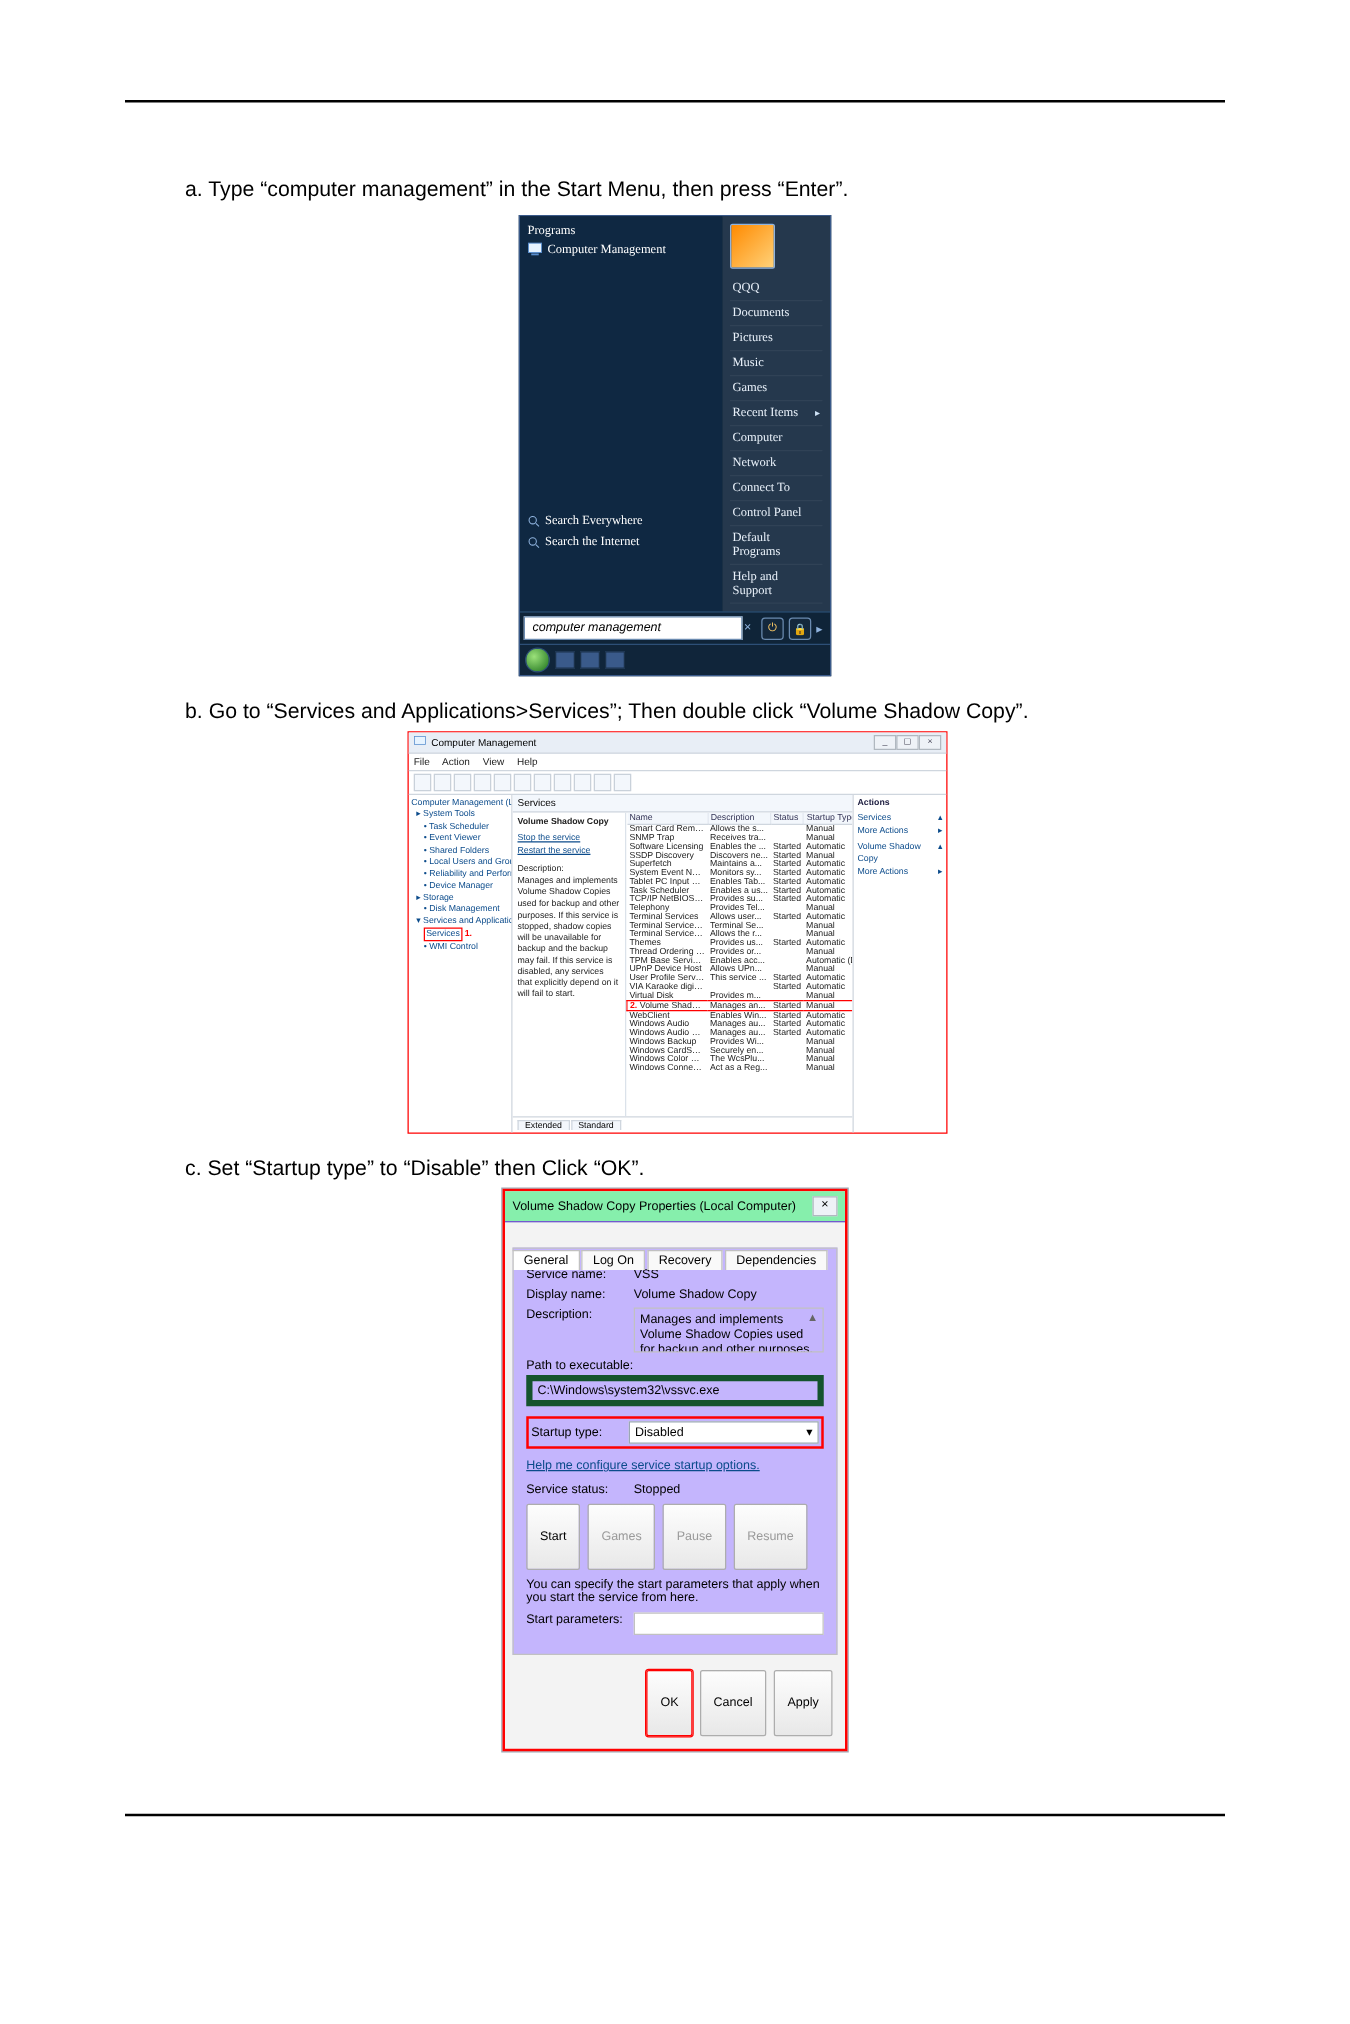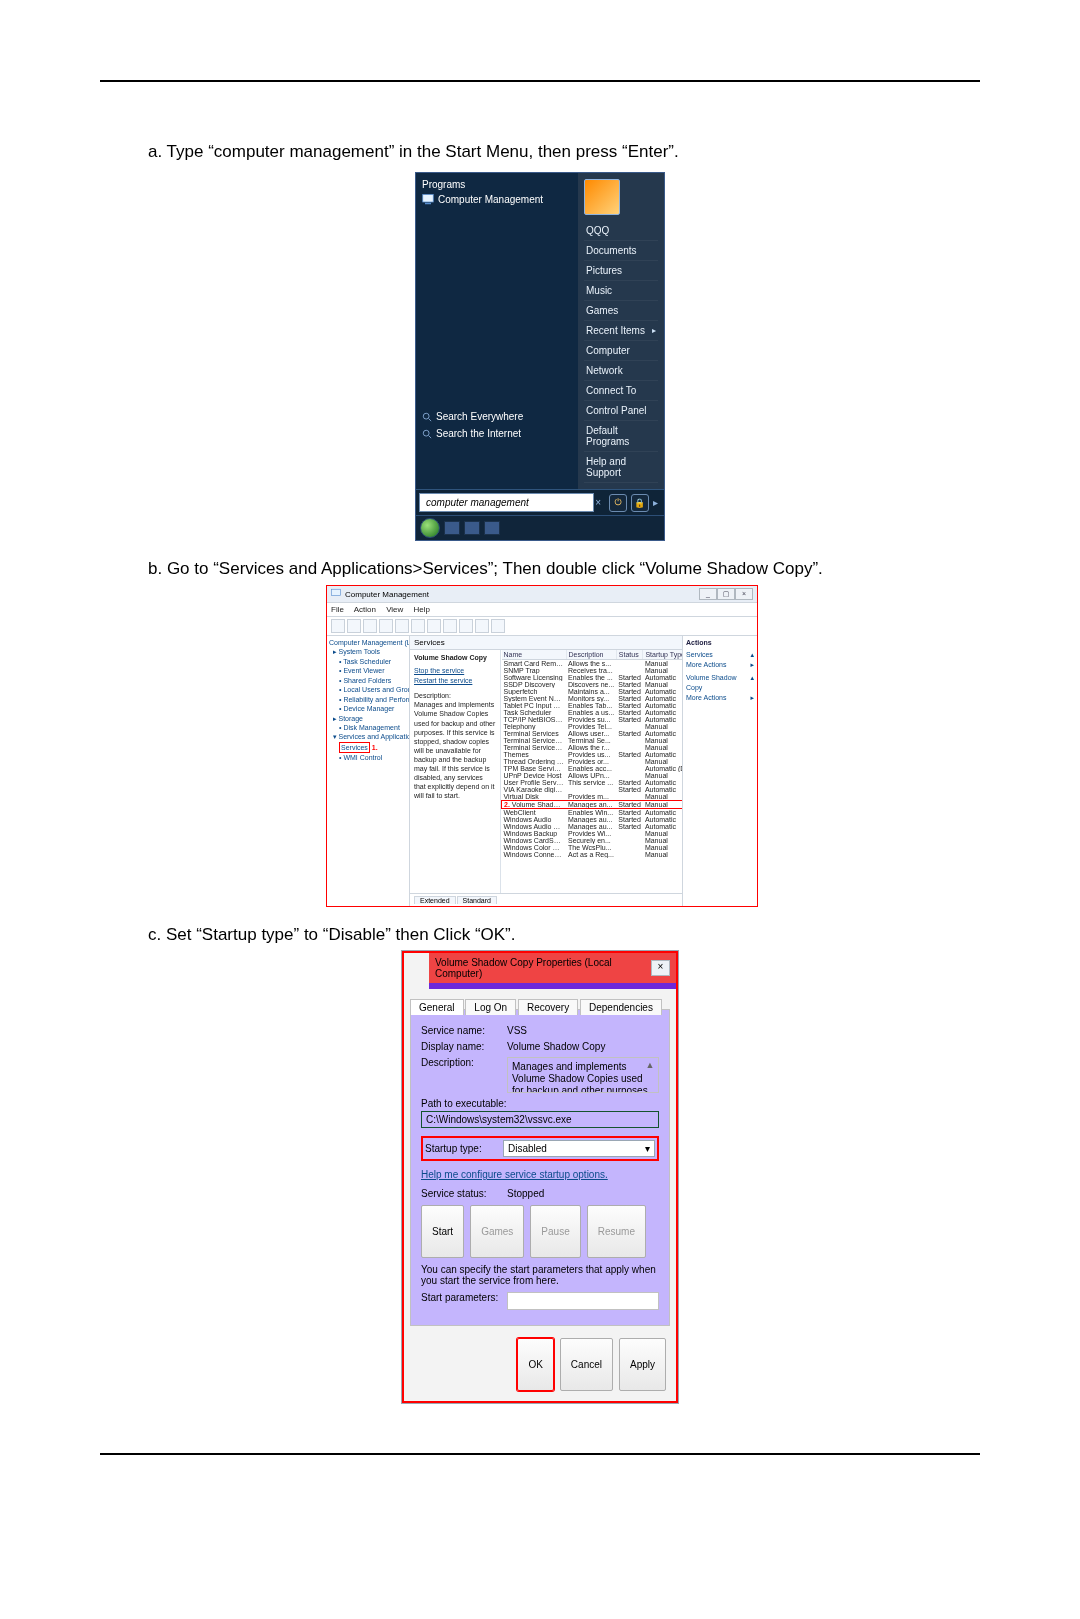--- a/index.html
+++ b/index.html
@@ -57,20 +57,21 @@
     border: 1px solid #3a5a8a;
     box-shadow: inset 0 0 2px #1a2e4c;
     vertical-align: top;
     font-size: 10px;
     color: #fff;
     text-align: left;
     background: #0f2438;
   }
   .sm-top {
     display: flex;
+    font-family: Liberation Serif, serif;
   }
   .sm-left {
     background: #0f2842;
     width: 150px;
     padding: 6px 6px 2px 6px;
   }
   .sm-programs-label {
     color: #fff;
     font-size: 10px;
   }
@@ -359,23 +360,22 @@
     text-align: left;
     color: #000;
     background: #f3f3f3;
     position: relative;
     box-shadow: 0 0 0 1px #9aa7b4;
   }
   .props-title {
     display: flex;
     align-items: center;
     padding: 4px 6px;
-    background: #ef4444;
-    border-bottom: 6px solid #6d28d9;
-    margin-left: 25px;
+    background: #86efac;
+    border-bottom: 1px solid #6d28d9;
   }
   .props-title .close {
     margin-left: auto;
     border: 1px solid #b0b8c0;
     width: 18px;
     height: 14px;
     text-align: center;
     line-height: 12px;
     background: #eef2f7;
     font-size: 10px;
@@ -386,21 +386,21 @@
   }
   .props-tabs .tab {
     display: inline-block;
     border: 1px solid #c1c1c1;
     border-bottom: none;
     padding: 2px 8px;
     background: #f9f9f9;
     margin-right: -1px;
     font-size: 10px;
     position: relative;
-    top: 6px;
+    top: 18px;
   }
   .props-tabs .tab.active { background: #fff; }
   .props-pane {
     border: 1px solid #c1c1c1;
     background: #c4b5fd;
     margin: 0 6px 6px 6px;
     padding: 10px 10px 10px 10px;
   }
   .fld {
     display: flex;
@@ -421,21 +421,21 @@
   .desc-arrow {
     position: absolute;
     right: 2px;
     top: 2px;
     width: 12px;
     text-align: center;
     color: #666;
     font-size: 9px;
   }
   .path-box {
-    border: 1px solid #14532d;
+    border: 5px solid #14532d;
     padding: 2px 4px;
     margin-top: 2px;
   }
   .stype-row {
     display: flex;
     align-items: center;
     margin: 8px 0;
     border: 2px solid #f00;
     padding: 2px;
   }

